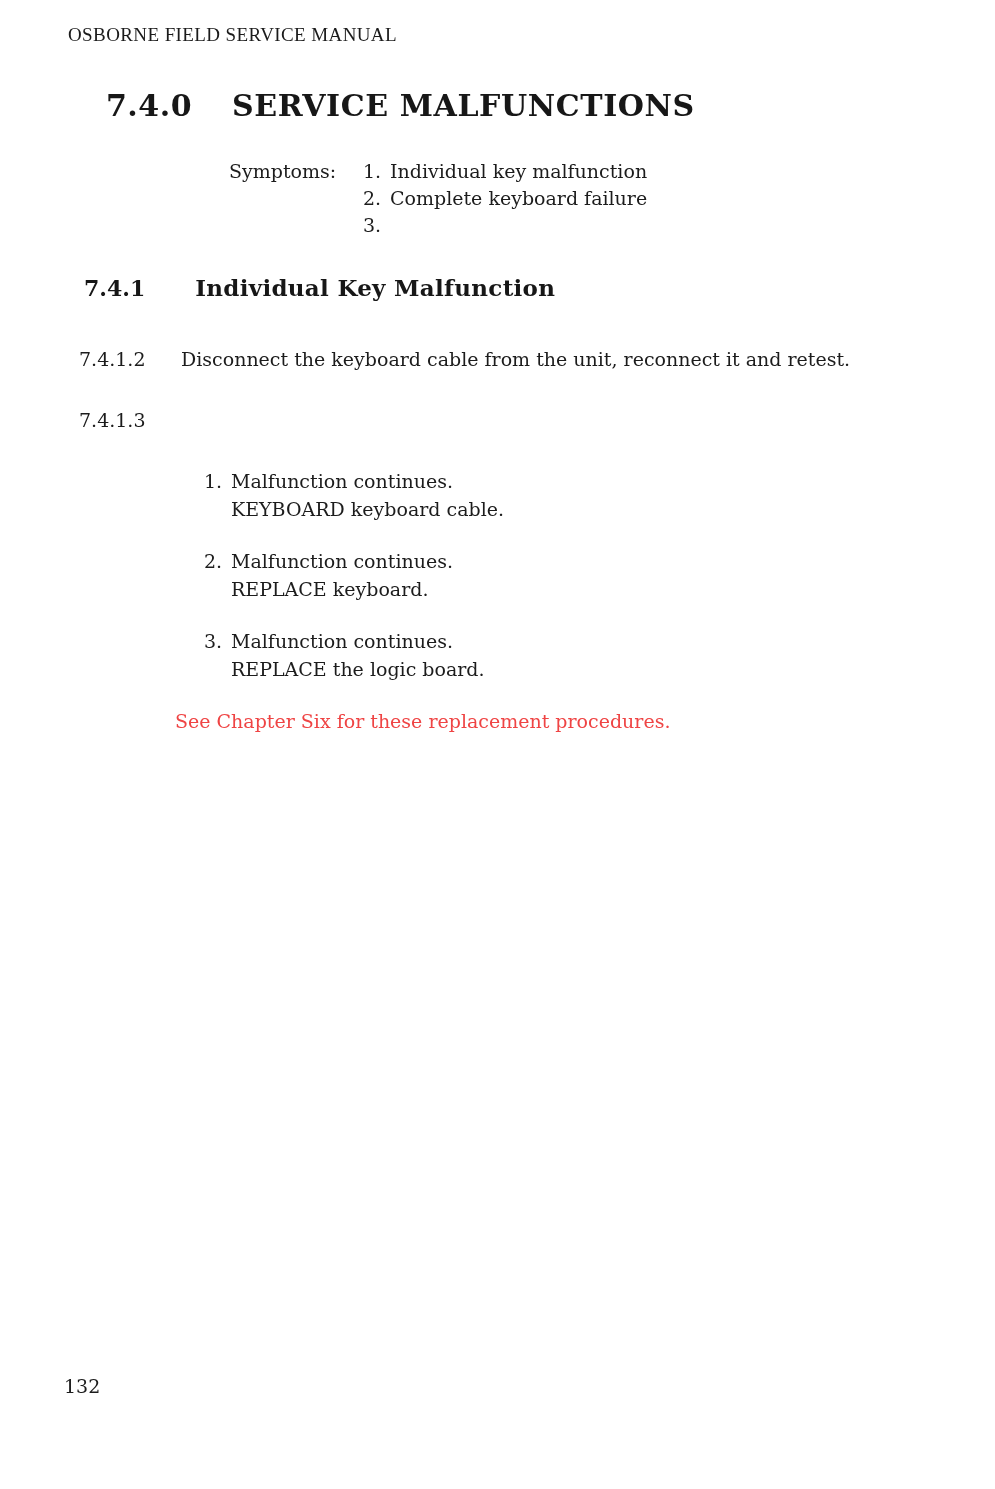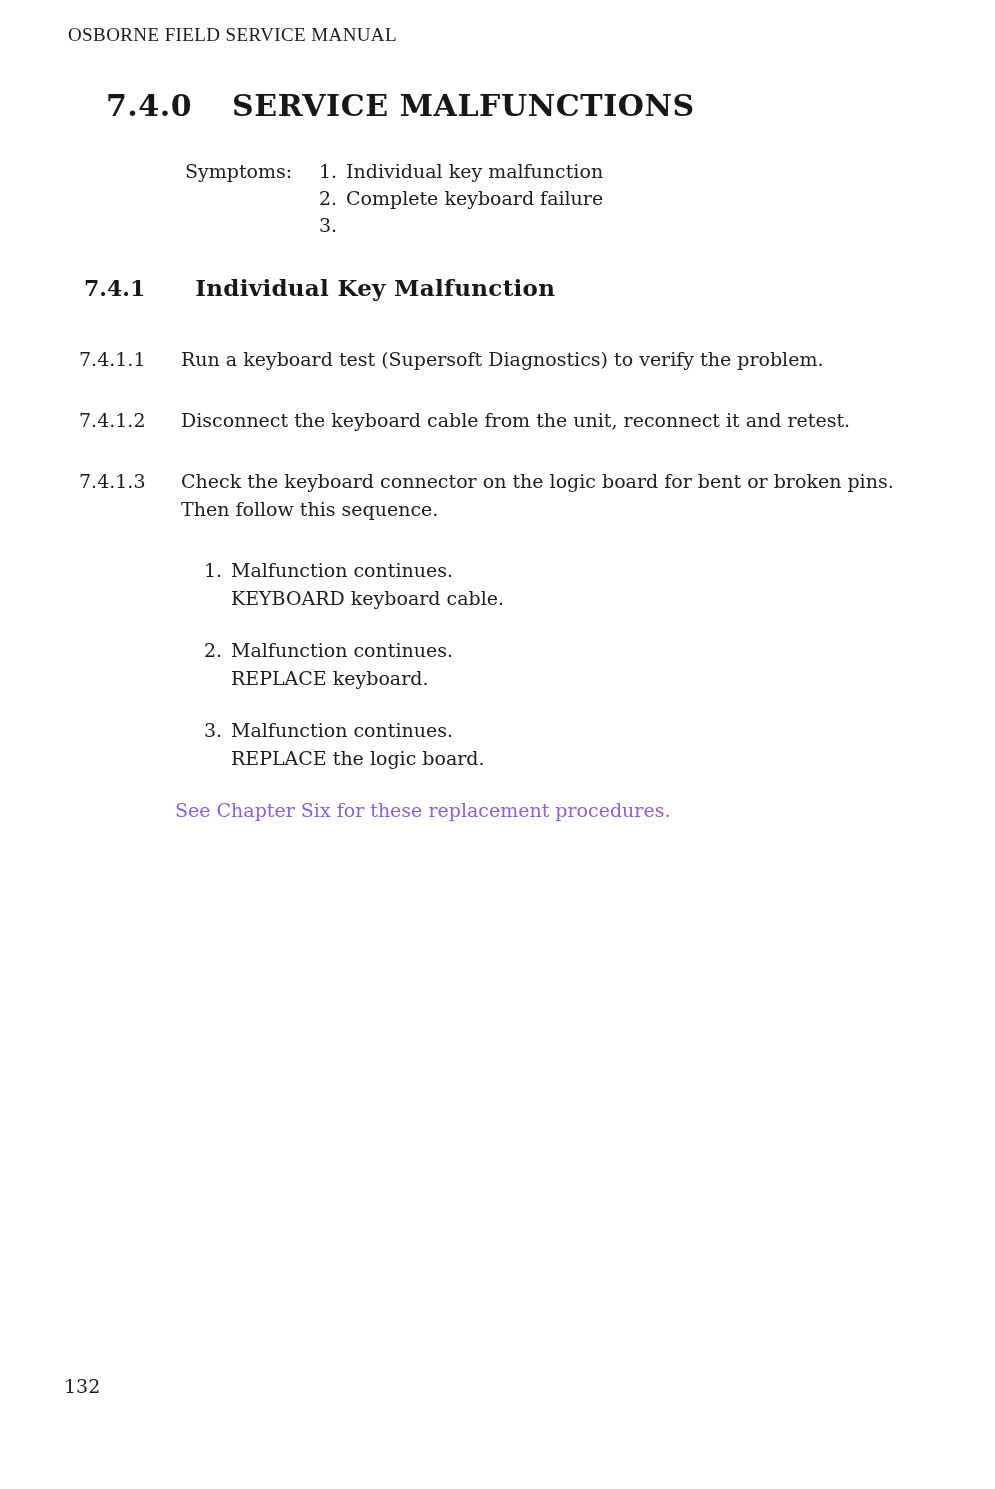--- a/index.html
+++ b/index.html
@@ -65,20 +65,21 @@
     font-size: 19px;
     line-height: 27px;
     color: #1c1c1c;
   }
   .symptoms-row {
     display: flex;
   }
   .symptoms-label {
     width: 134px;
     flex: 0 0 134px;
+    margin-left: 44px;
   }
   .symptoms-list {
     flex: 1;
   }
   .symptom-item {
     display: flex;
   }
   .symptom-num {
     width: 27px;
     flex: 0 0 27px;
@@ -145,21 +146,21 @@
   .seq-lines div {
     white-space: nowrap;
   }
 
   .closing-note {
     margin-left: 96px;
     margin-top: 18px;
     font-family: "DejaVu Serif", serif;
     font-size: 19px;
     line-height: 28px;
-    color: #8b5cf6;
+    color: #ef4444;
   }
 
   .page-number {
     position: absolute;
     left: 64px;
     bottom: 92px;
     font-family: "DejaVu Serif", serif;
     font-size: 19px;
     color: #1c1c1c;
   }
@@ -195,36 +196,28 @@
     </div>
   </div>
 
   <div class="subsection-row">
     <span class="subsection-number">7.4.1</span>
     <span class="subsection-name">Individual Key Malfunction</span>
   </div>
 
   <div class="steps">
 
-    <div class="step">
-      <div class="step-num">7.4.1.1</div>
-      <div class="step-text">Run a keyboard test (Supersoft Diagnostics) to verify the problem.</div>
-    </div>
 
     <div class="step">
       <div class="step-num">7.4.1.2</div>
       <div class="step-text">Disconnect the keyboard cable from the unit, reconnect it and retest.</div>
     </div>
 
     <div class="step">
       <div class="step-num">7.4.1.3</div>
-      <div class="step-text">
-        <div>Check the keyboard connector on the logic board for bent or broken pins.</div>
-        <div>Then follow this sequence.</div>
-      </div>
     </div>
 
     <div class="sequence">
       <div class="seq-item">
         <span class="seq-num">1.</span>
         <span class="seq-lines">
           <div>Malfunction continues.</div>
           <div>KEYBOARD keyboard cable.</div>
         </span>
       </div>

